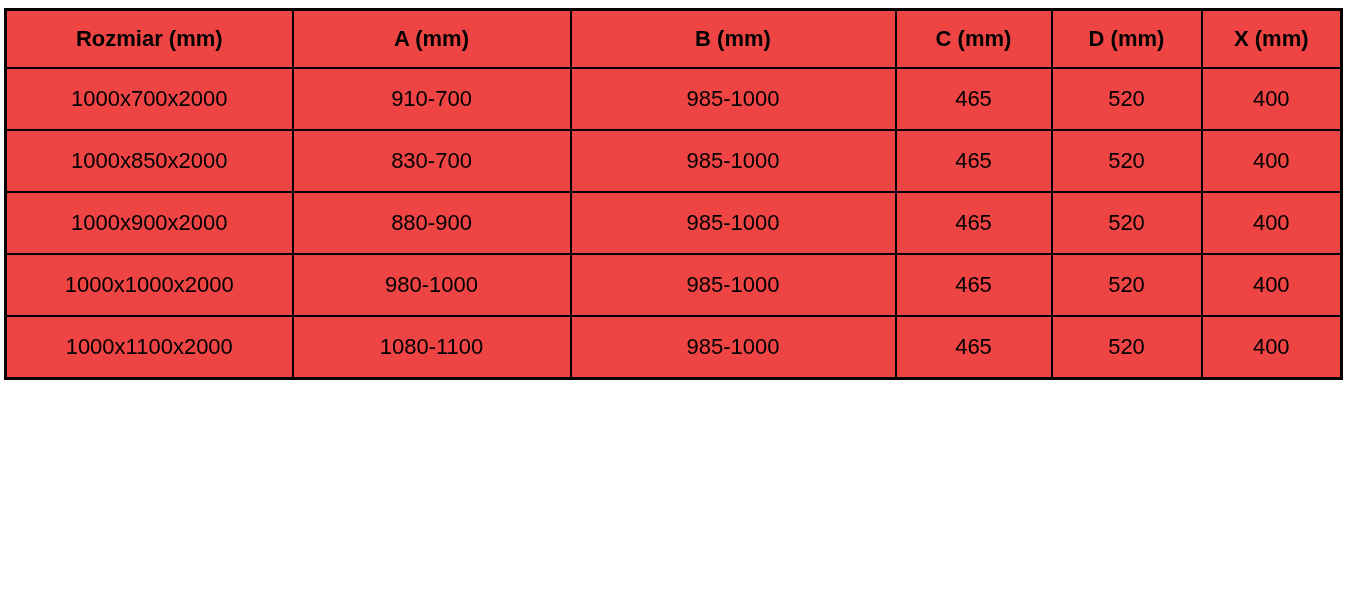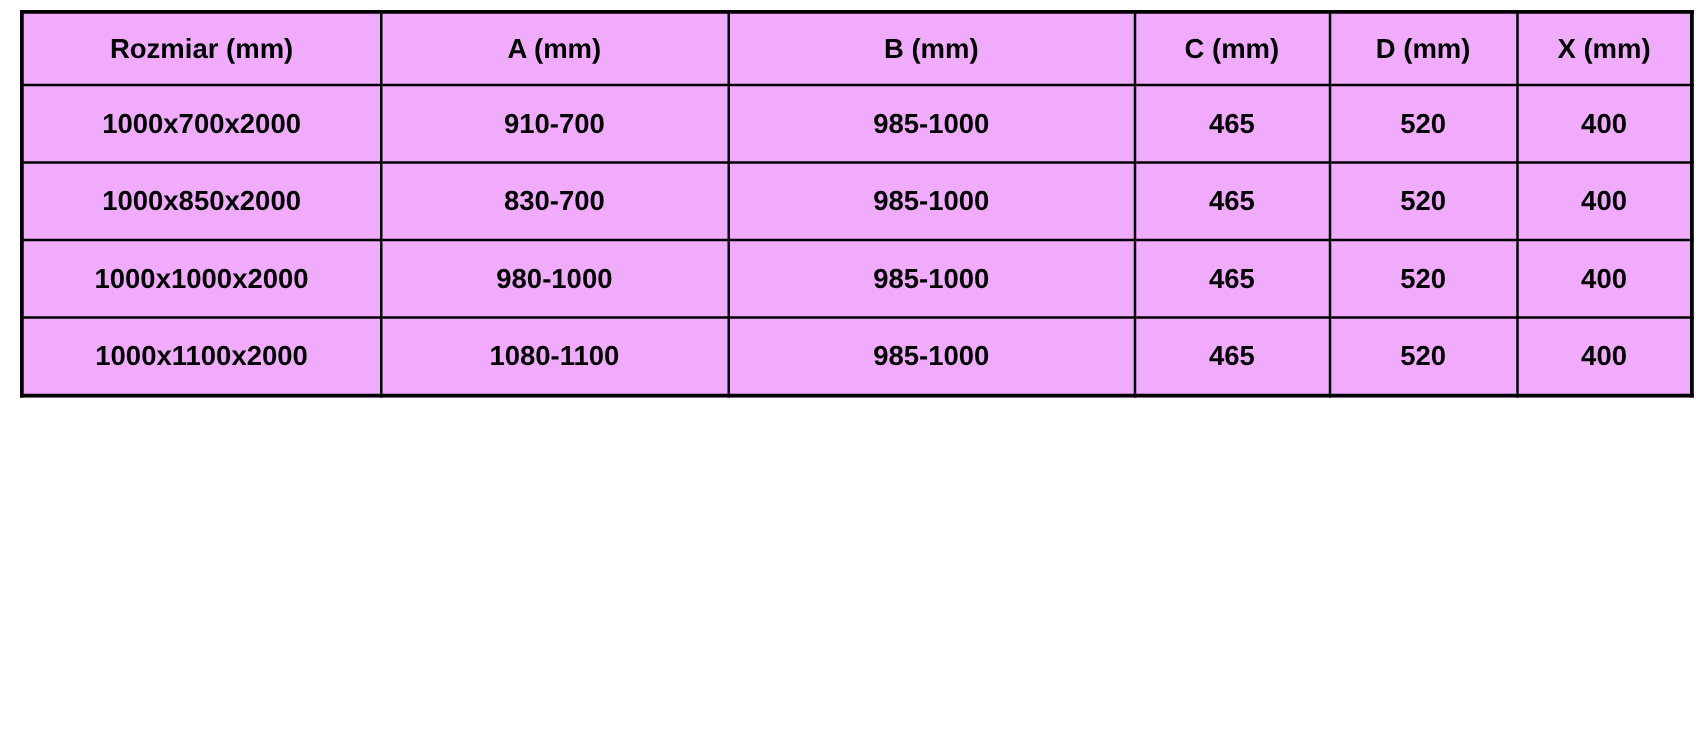--- a/index.html
+++ b/index.html
@@ -10,46 +10,46 @@
   .page {
     position: relative;
     width: 1357px;
     height: 589px;
     background: #ffffff;
     font-family: "Liberation Sans", sans-serif;
     color: #000000;
   }
   table.spec-table {
     position: absolute;
-    left: 16px;
+    left: 4px;
     top: 8px;
     width: 1336px;
     border-collapse: collapse;
     table-layout: fixed;
-    background: #f0abfc;
+    background: #ef4444;
     border: 3px solid #000000;
   }
   table.spec-table th,
   table.spec-table td {
     border: 2px solid #000000;
     text-align: center;
     vertical-align: middle;
     padding: 0 4px;
     font-size: 22px;
     color: #000000;
     overflow: hidden;
     white-space: nowrap;
   }
   table.spec-table th {
     height: 56px;
     font-weight: 700;
   }
   table.spec-table td {
     height: 60px;
-    font-weight: 700;
+    font-weight: 400;
   }
 </style>
 </head>
 <body>
 
 <div class="page">
   <table class="spec-table">
     <colgroup>
       <col style="width:287px">
       <col style="width:278px">
@@ -79,20 +79,28 @@
         </tr>
         <tr>
           <td>1000x850x2000</td>
           <td>830-700</td>
           <td>985-1000</td>
           <td>465</td>
           <td>520</td>
           <td>400</td>
         </tr>
         <tr>
+          <td>1000x900x2000</td>
+          <td>880-900</td>
+          <td>985-1000</td>
+          <td>465</td>
+          <td>520</td>
+          <td>400</td>
+        </tr>
+        <tr>
           <td>1000x1000x2000</td>
           <td>980-1000</td>
           <td>985-1000</td>
           <td>465</td>
           <td>520</td>
           <td>400</td>
         </tr>
         <tr>
           <td>1000x1100x2000</td>
           <td>1080-1100</td>

